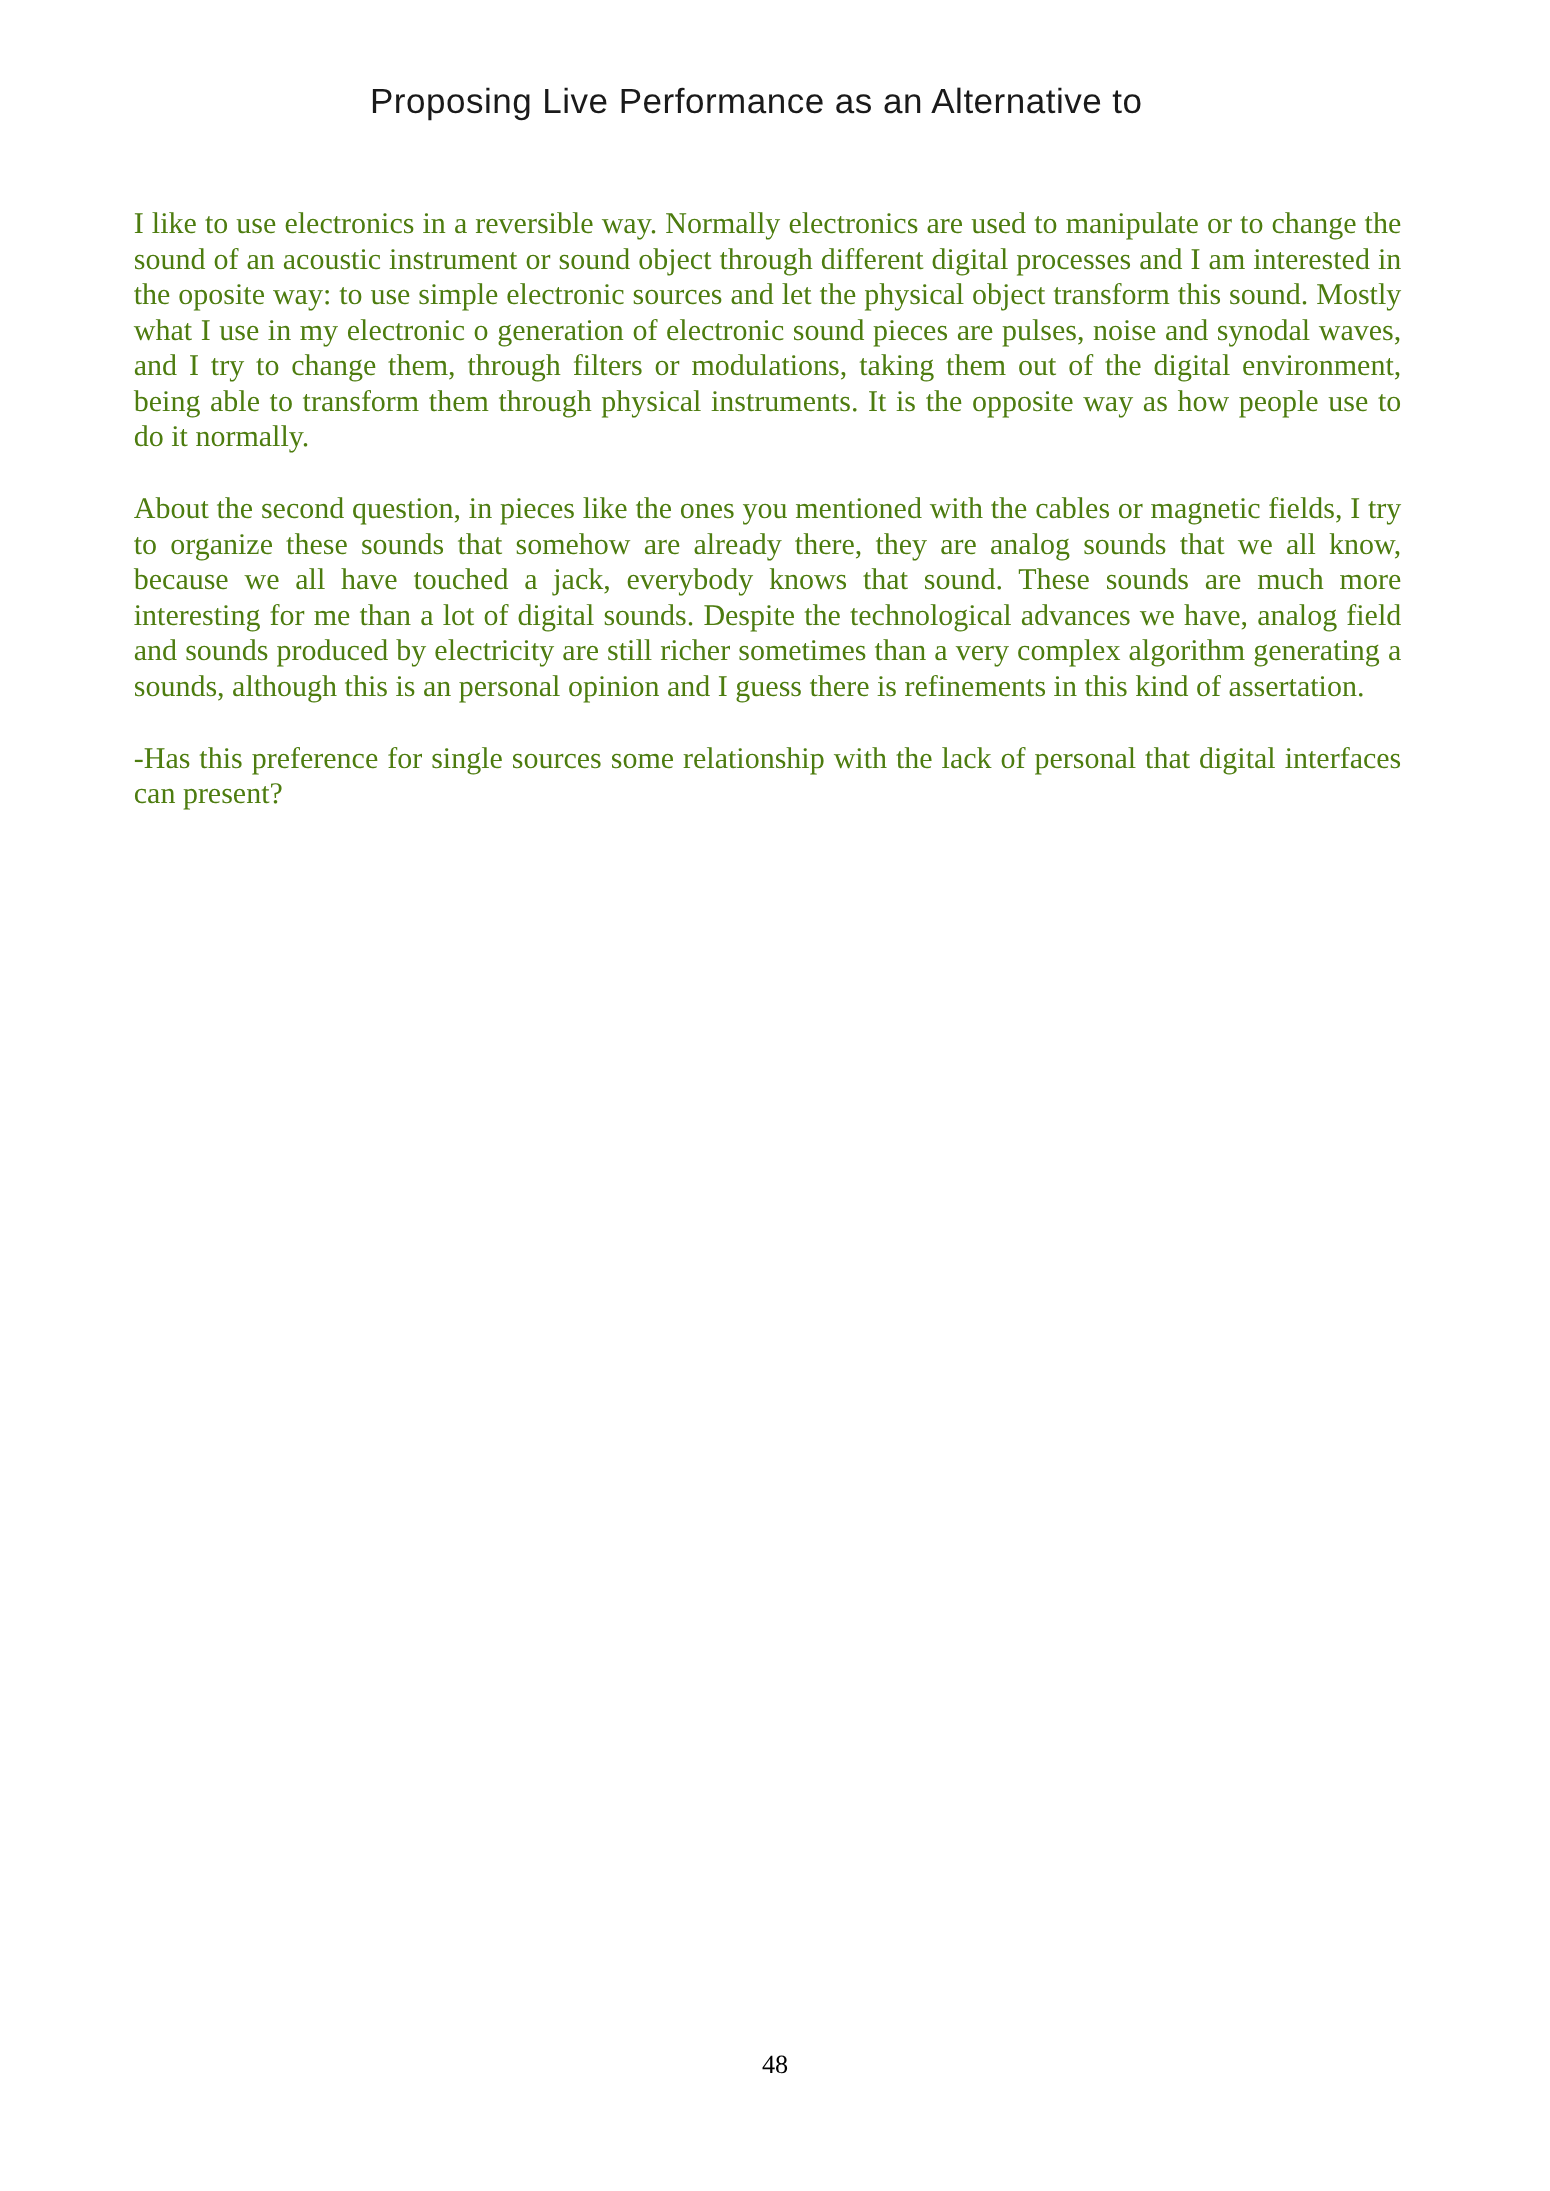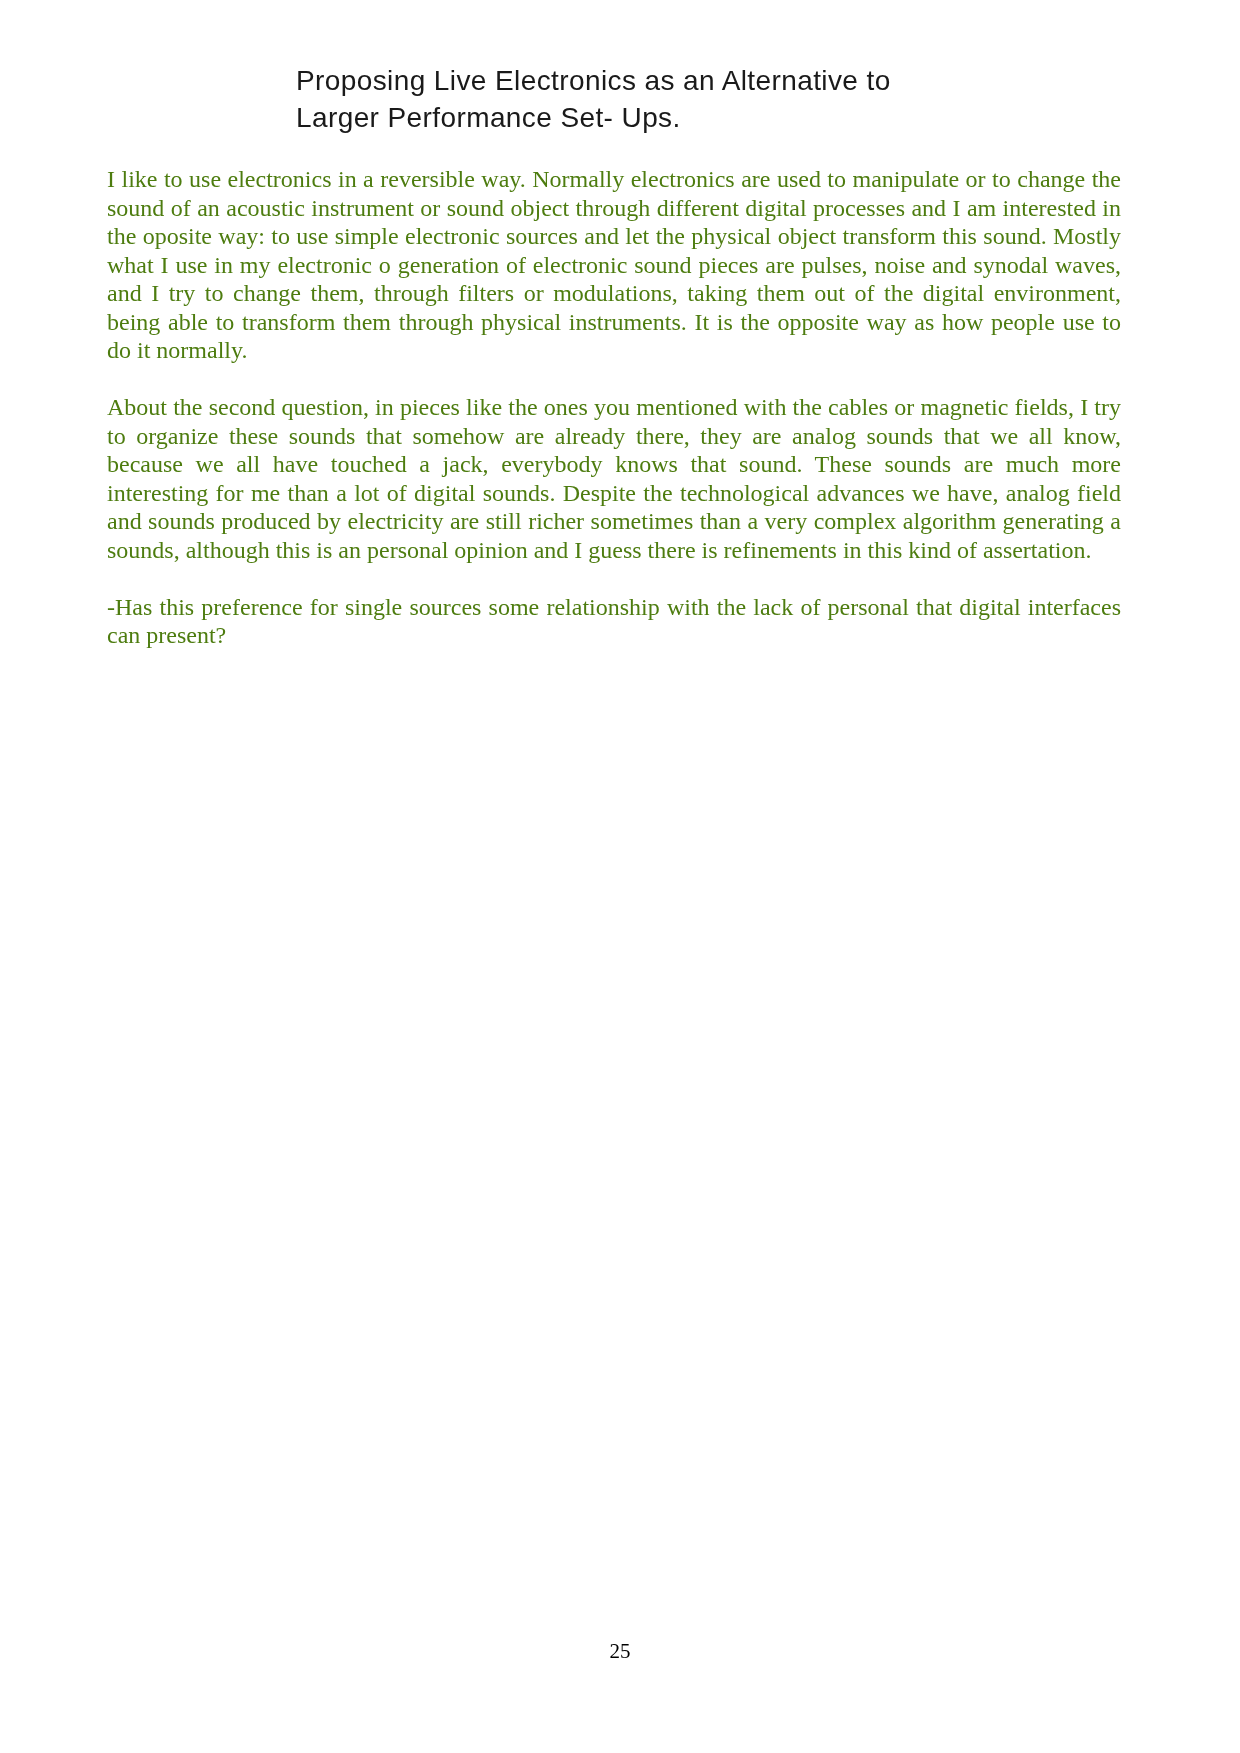--- a/index.html
+++ b/index.html
@@ -50,25 +50,24 @@
     line-height: 28px;
     color: #000000;
   }
 </style>
 </head>
 <body>
 
 <div class="page">
 
   <div class="doc-title">
-    <div class="title-line">Proposing Live Electronics as an Alternative to</div>
-    <div class="title-line">Larger Performance Set- Ups.</div>
+    <div class="title-line">Proposing Live Performance as an Alternative to</div>
   </div>
 
   <div class="doc-body">
     <p class="para">I like to use electronics in a reversible way. Normally electronics are used to manipulate or to change the sound of an acoustic instrument or sound object through different digital processes and I am interested in the oposite way: to use simple electronic sources and let the physical object transform this sound. Mostly what I use in my electronic o generation of electronic sound pieces are pulses, noise and synodal waves, and I try to change them, through filters or modulations, taking them out of the digital environment, being able to transform them through physical instruments. It is the opposite way as how people use to do it normally.</p>
     <p class="para">About the second question, in pieces like the ones you mentioned with the cables or magnetic fields, I try to organize these sounds that somehow are already there, they are analog sounds that we all know, because we all have touched a jack, everybody knows that sound. These sounds are much more interesting for me than a lot of digital sounds. Despite the technological advances we have, analog field and sounds produced by electricity are still richer sometimes than a very complex algorithm generating a sounds, although this is an personal opinion and I guess there is refinements in this kind of assertation.</p>
     <p class="para">-Has this preference for single sources some relationship with the lack of personal that digital interfaces can present?</p>
   </div>
 
-  <div class="page-number">25</div>
+  <div class="page-number">48</div>
 
 </div>
 
 </body></html>

